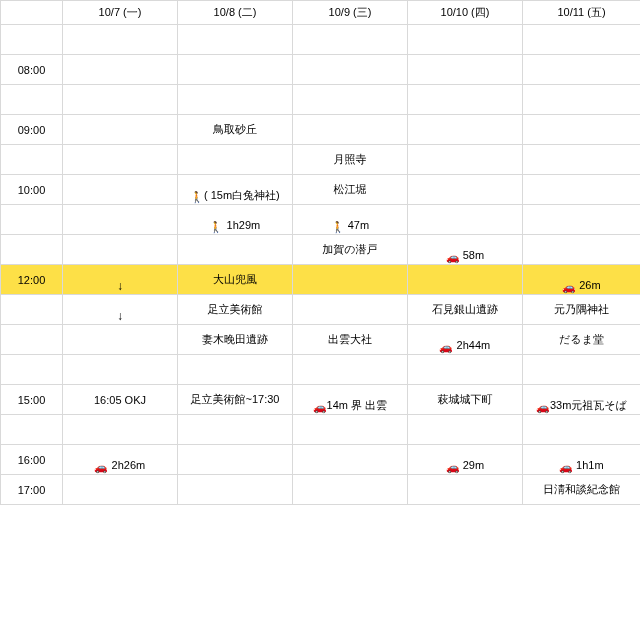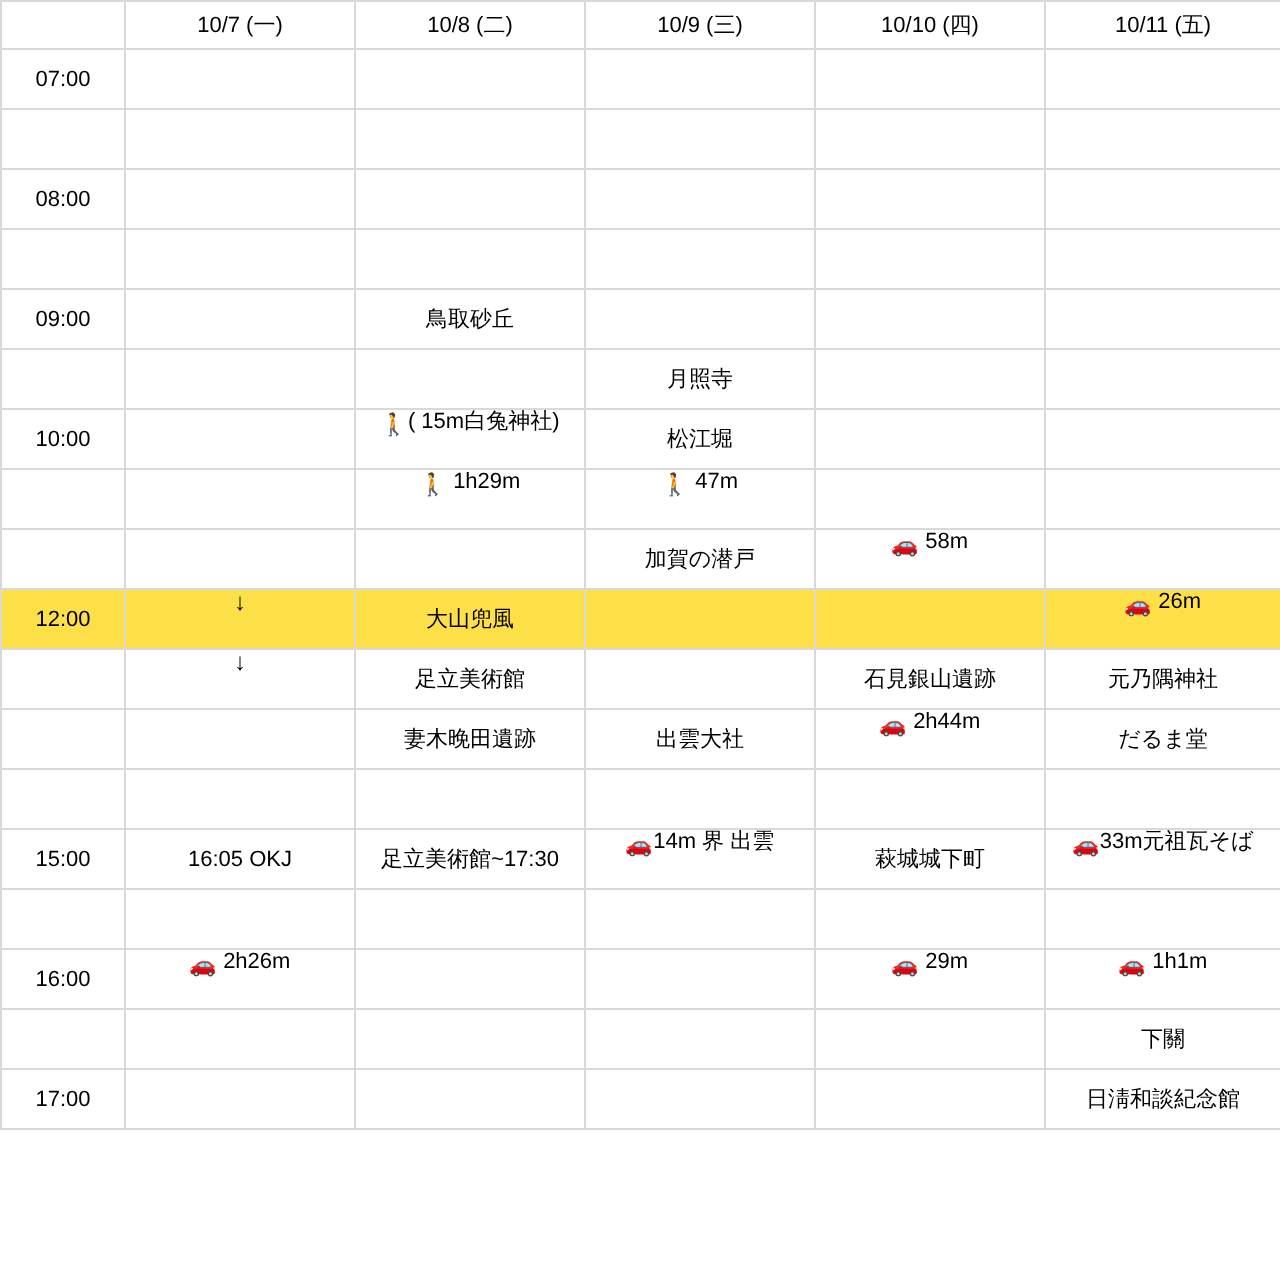--- a/index.html
+++ b/index.html
@@ -42,21 +42,21 @@
     text-align: left;
     padding-left: 4px;
     font-size: 11px;
     color: #000;
   }
   .row-h { height: 30px; }
   .cellwrap {
     display: flex;
     flex-direction: column;
     align-items: center;
-    justify-content: flex-start;
+    justify-content: flex-end;
     line-height: 1.15;
     height: 100%;
   }
   .line { white-space: nowrap; }
   .green td { background: #fde047; }
   .icon { display: inline-block; vertical-align: -2px; }
   .arrow { font-size: 12px; }
 </style>
 </head>
 <body>
@@ -75,28 +75,20 @@
   <tbody>
         <tr class="hdr">
     <td></td>
     <td>10/7 (一)</td>
     <td>10/8 (二)</td>
     <td>10/9 (三)</td>
     <td>10/10 (四)</td>
     <td>10/11 (五)</td>
   </tr>
 
-  <tr class="row-h">
-    <td class="timecell">07:00</td>
-    <td></td>
-    <td></td>
-    <td></td>
-    <td></td>
-    <td></td>
-  </tr>
 
   <tr class="row-h">
     <td class="timecell"></td>
     <td></td>
     <td></td>
     <td></td>
     <td></td>
     <td></td>
   </tr>
 
@@ -274,28 +266,20 @@
         <span class="line"><span class="icon">🚗</span> <span>29m</span></span>
       </div>
     </td>
     <td>
       <div class="cellwrap">
         <span class="line"><span class="icon">🚗</span> <span>1h1m</span></span>
       </div>
     </td>
   </tr>
 
-  <tr class="row-h">
-    <td class="timecell"></td>
-    <td></td>
-    <td></td>
-    <td></td>
-    <td></td>
-    <td>下關</td>
-  </tr>
 
   <tr class="row-h">
     <td class="timecell">17:00</td>
     <td></td>
     <td></td>
     <td></td>
     <td></td>
     <td>日淸和談紀念館</td>
   </tr>
 

